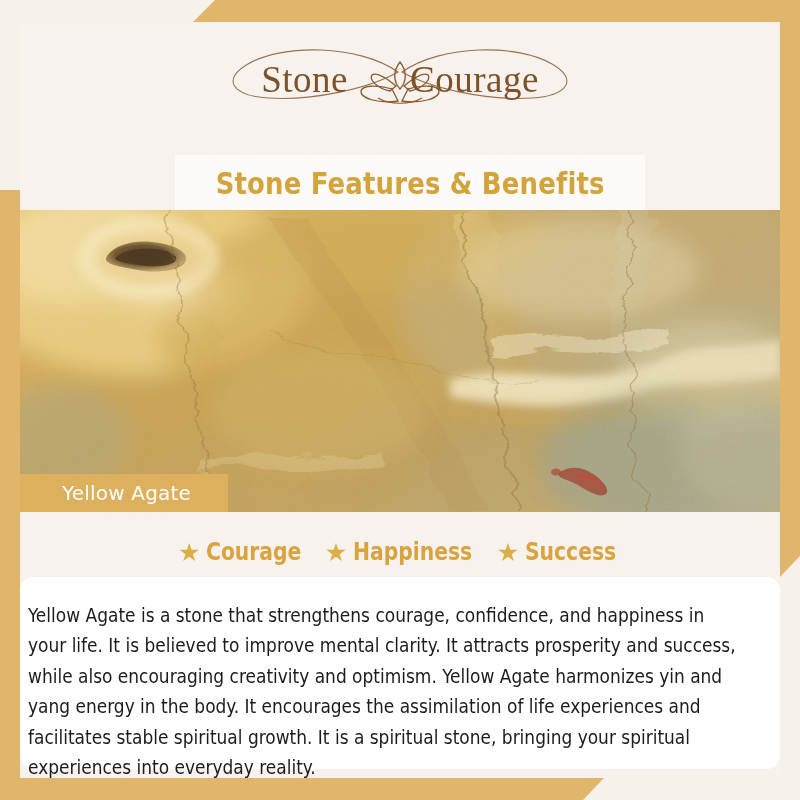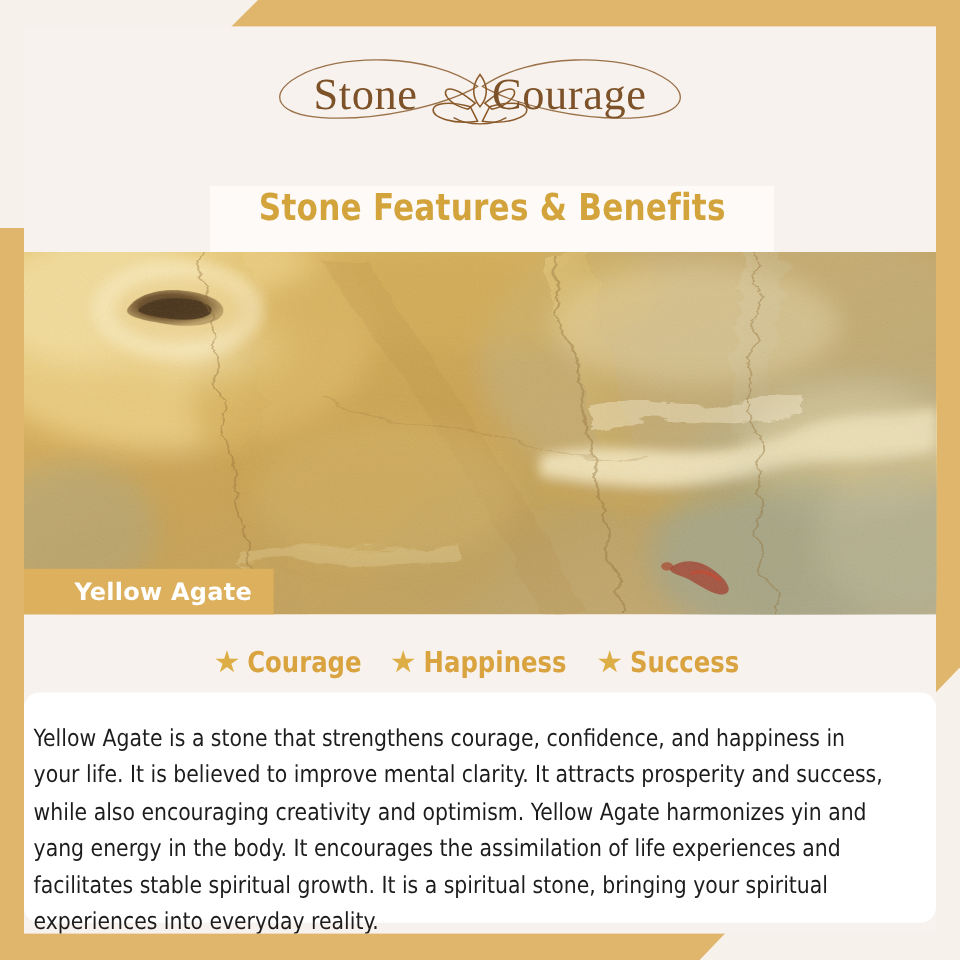--- a/index.html
+++ b/index.html
@@ -29,41 +29,41 @@
     position:absolute;top:36px;width:760px;text-align:center;
     font-family:"Liberation Serif","DejaVu Serif",serif;
     font-size:37px;letter-spacing:.5px;color:#7d5228;white-space:nowrap;
   }
   .logo-text .lw{display:inline-block;}
   .logo-gap{display:inline-block;width:62px;}
 
   
   .title-panel{
     position:absolute;left:155px;top:133px;width:470px;height:55px;
-    background:#fdfaf8;z-index:4;display:flex;align-items:flex-start;justify-content:center;
+    background:#fdfaf8;z-index:4;display:flex;align-items:center;justify-content:center;
   }
   .title-text{
     font-family:"Liberation Sans Narrow","DejaVu Sans Condensed","Liberation Sans",sans-serif;
     font-weight:bold;font-size:31px;color:#d3a33c;letter-spacing:.2px;
     transform:scaleX(.93);transform-origin:center;white-space:nowrap;
   }
 
   
   .stone{
     position:absolute;left:0;top:188px;width:760px;height:302px;z-index:3;
     overflow:hidden;background:#c9a martin;
   }
   .stone svg{display:block;}
 
   .stone-label{
     position:absolute;left:0;top:452px;width:208px;height:38px;z-index:5;
     background:#dcb05c;display:flex;align-items:center;
   }
   .stone-label-text{
-    margin-left:42px;color:#fff;font-weight:bold;font-size:20px;
+    margin-left:42px;color:#fff;font-weight:normal;font-size:20px;
     font-family:"DejaVu Sans","Liberation Sans",sans-serif;letter-spacing:.2px;
   }
 
   
   .keywords{
     position:absolute;left:0;top:516px;width:760px;z-index:4;
     display:flex;justify-content:center;align-items:center;gap:17px;
   }
   .kw{display:flex;align-items:center;gap:6px;}
   .kw-star{color:#dcae45;font-size:25px;line-height:1;}

